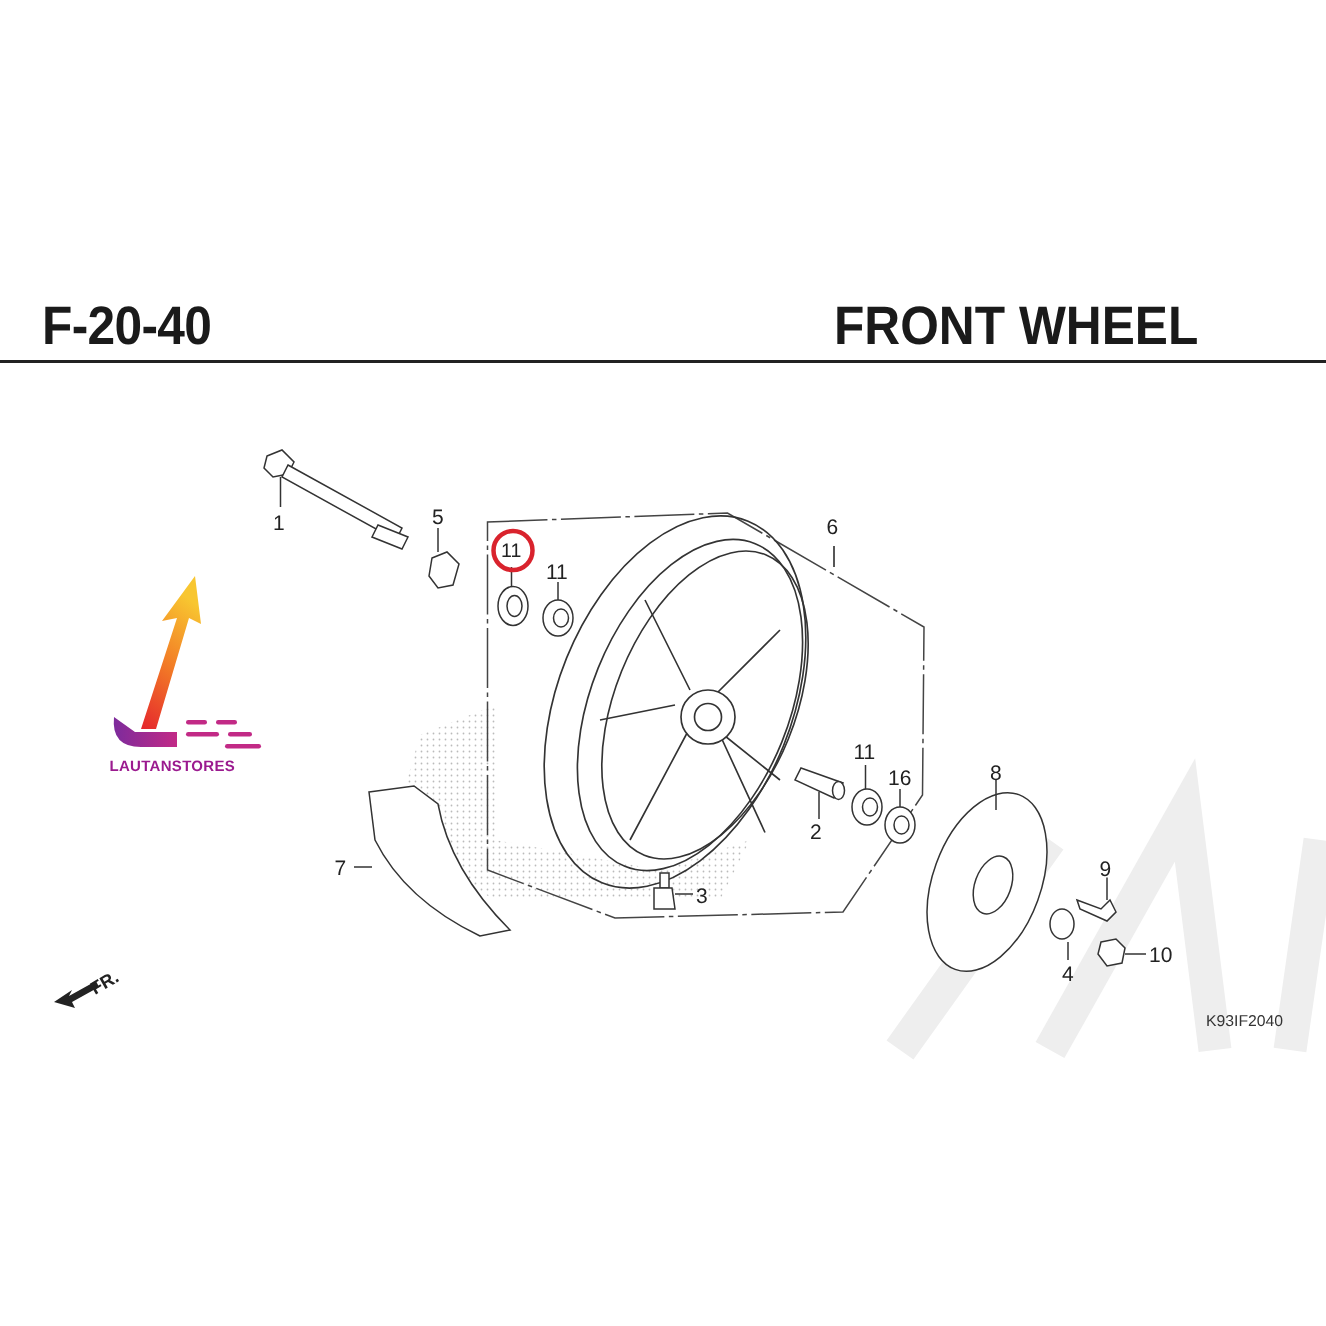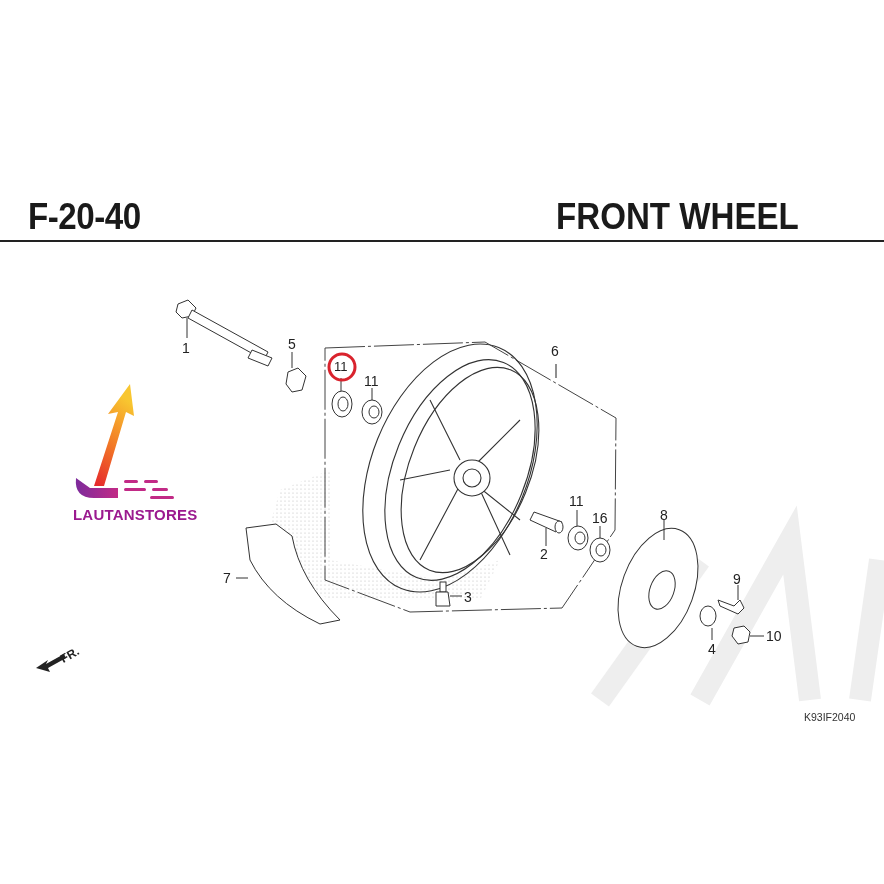--- a/index.html
+++ b/index.html
@@ -2,22 +2,22 @@
 <html><head>
 <meta charset="utf-8">
 <style>
   html,body{margin:0;padding:0;background:#fff;}
   body{width:884px;height:884px;position:relative;overflow:hidden;font-family:"Liberation Sans",sans-serif;color:#222;}
   .abs{position:absolute;}
   .code{left:28px;top:196px;font-size:36px;font-weight:bold;letter-spacing:-0.5px;color:#1a1a1a;transform:scaleX(0.92);transform-origin:left;}
   .title{left:556px;top:196px;font-size:36px;font-weight:bold;color:#1a1a1a;transform:scaleX(0.92);transform-origin:left;}
   .rule{left:0;top:240px;width:884px;height:1.5px;background:#222;}
   .num{font-size:14px;color:#222;}
-  .brand{left:73px;top:506px;font-size:15px;font-weight:bold;color:#9b1a8f;letter-spacing:0.2px;}
-  .ref{left:804px;top:675px;font-size:10.5px;color:#333;margin-top:36px;}
+  .brand{left:73px;top:506px;font-size:10px;font-weight:bold;color:#9b1a8f;letter-spacing:0.2px;}
+  .ref{left:804px;top:675px;font-size:10.5px;color:#333;}
   .fr{left:60px;top:648px;font-size:12px;font-weight:bold;color:#222;transform:rotate(-30deg);}
   svg{position:absolute;left:0;top:0;}
 </style>
 </head>
 <body>
 
 <div class="abs code">F-20-40</div>
 <div class="abs title">FRONT WHEEL</div>
 <div class="abs rule"></div>
 

